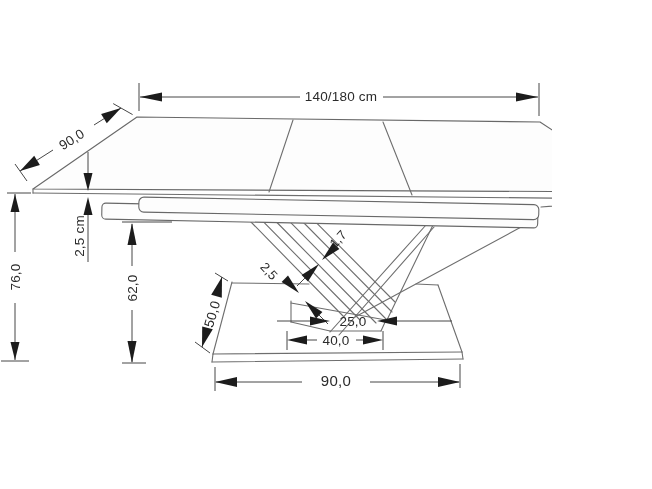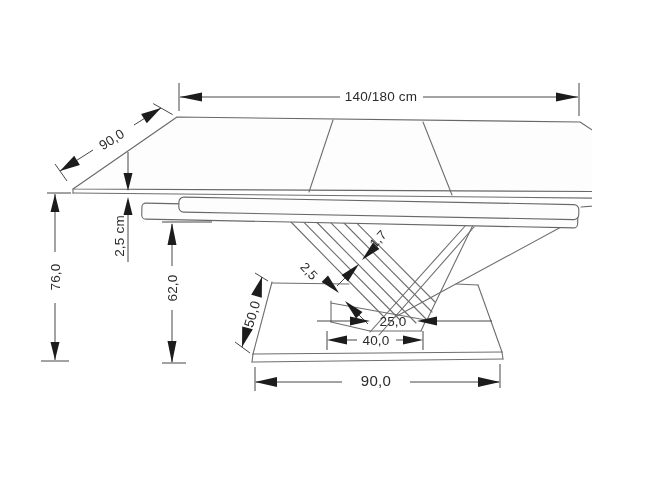--- a/index.html
+++ b/index.html
@@ -1,17 +1,17 @@
 <!DOCTYPE html>
 <html><head>
 <meta charset="utf-8">
 <style>
   html,body{margin:0;padding:0;background:#fff;}
   #stage{position:relative;width:552px;height:489px;background:#ffffff;overflow:hidden;
-         font-family:"Liberation Sans", sans-serif;padding-left:40px;}
+         font-family:"Liberation Sans", sans-serif;}
   svg{display:block}
   .geo{stroke:#6e6e6e;stroke-width:1.1;fill:none;stroke-linecap:round;stroke-linejoin:round;}
   .geofill{stroke:#686868;stroke-width:1.1;fill:#fdfdfd;stroke-linejoin:round;}
   .dim{stroke:#474747;stroke-width:1;fill:none;stroke-linecap:butt;}
   .arr{fill:#1c1c1c;stroke:none;}
   .lbl{fill:#2b2b2b;font-size:13.5px;letter-spacing:.2px;}
   .lbl-big{fill:#2b2b2b;font-size:15px;letter-spacing:.3px;}
   .lbl-sm{fill:#2b2b2b;font-size:13px;}
 </style>
 </head>

